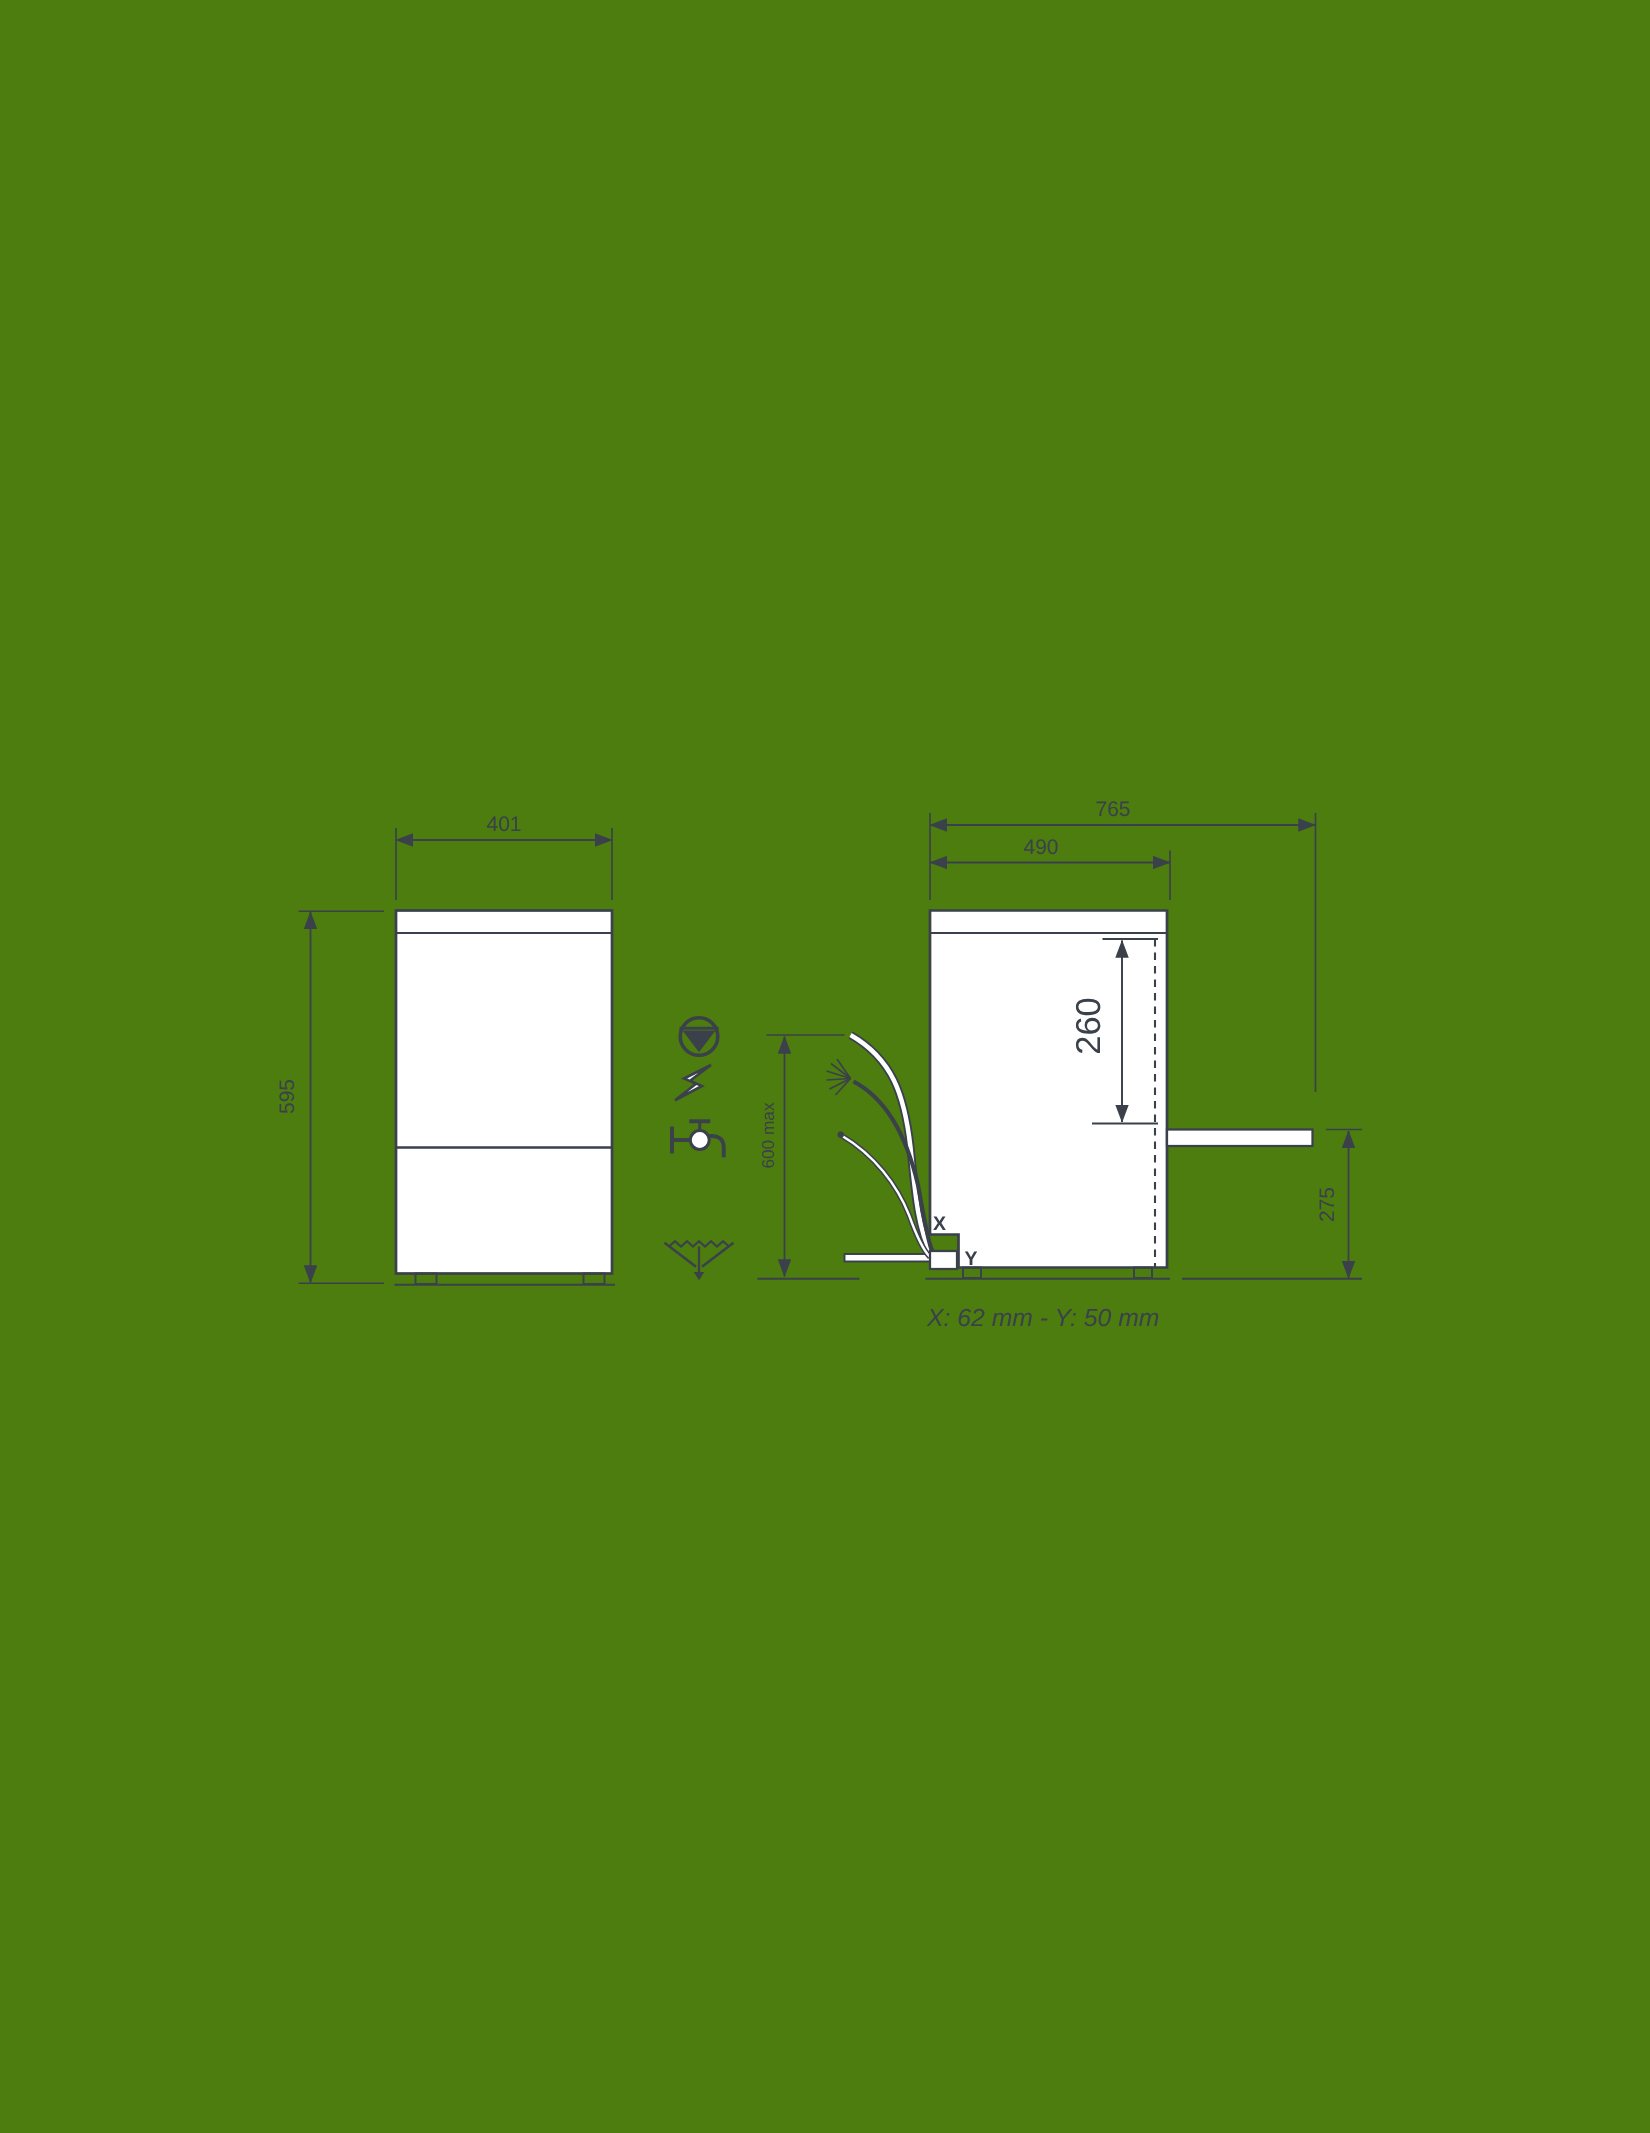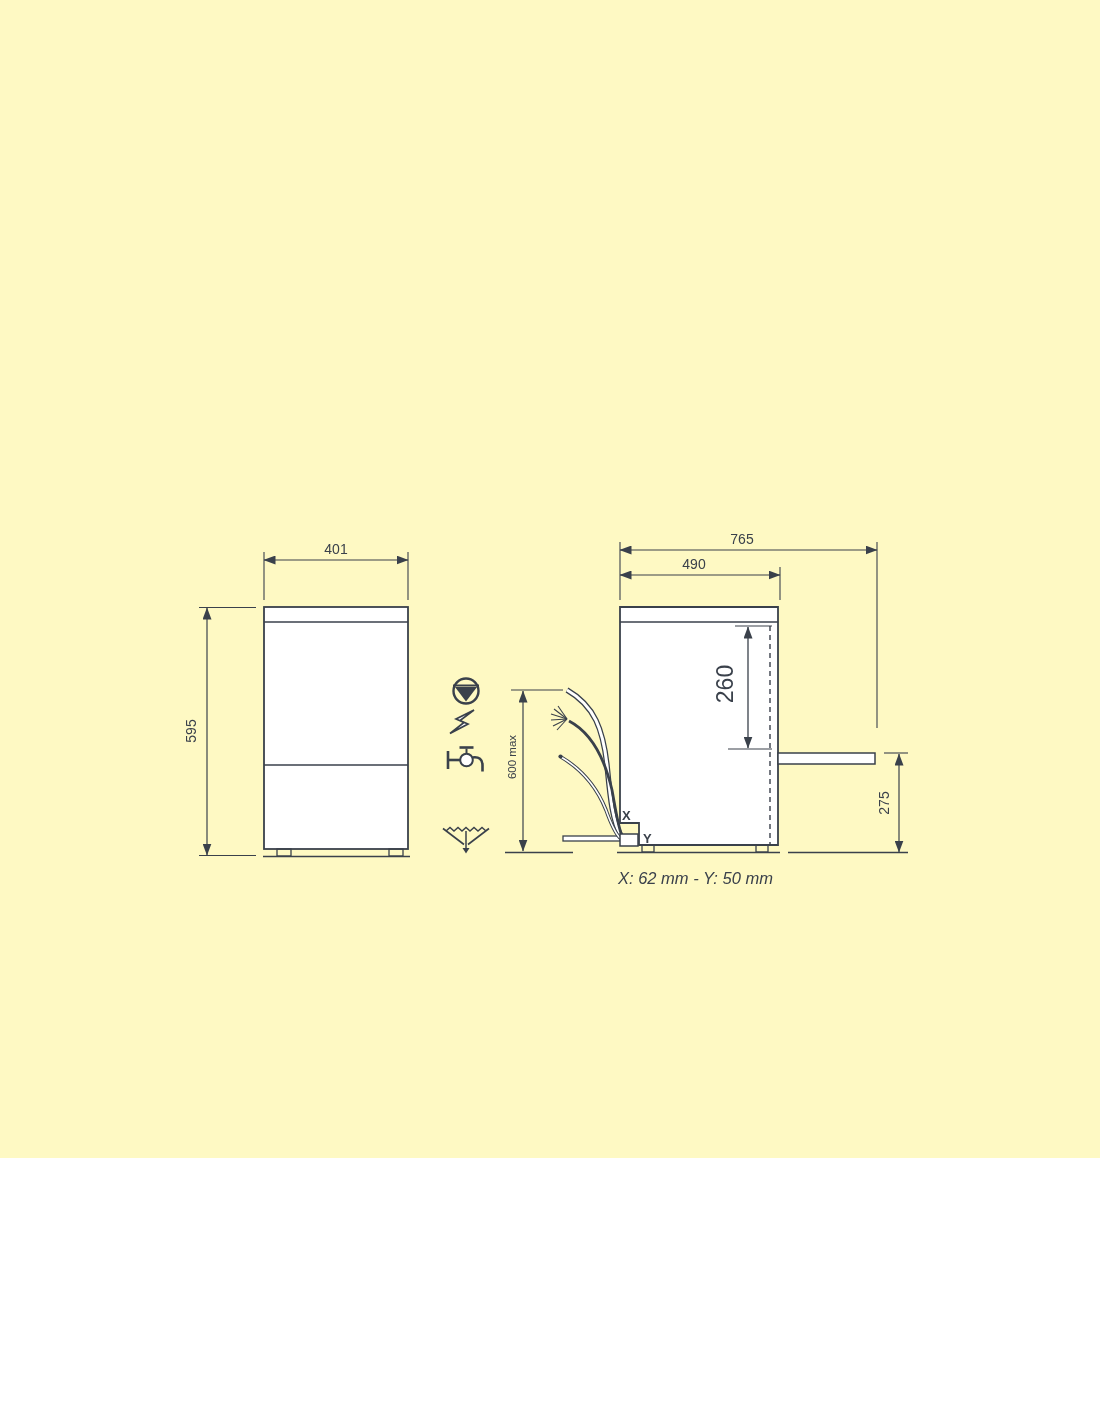--- a/index.html
+++ b/index.html
@@ -1,17 +1,17 @@
 <!DOCTYPE html>
 <html><head>
 <meta charset="utf-8">
 <style>
   html,body{margin:0;padding:0;background:#fff;}
   #canvas{
-    position:relative;width:1100px;height:1158px;background:#fef9c3;overflow:hidden;
+    position:relative;width:1100px;height:1422px;background:#4d7c0f;overflow:hidden;
     font-family:"Liberation Sans", sans-serif;
   }
   svg text{
     font-family:"Liberation Sans", sans-serif;
     fill:#3a414b;
   }
   .dim-label{font-size:14px;}
   .dim-label-big{font-size:23px;}
   .dim-label-small{font-size:11.5px;}
   .conn-label{font-size:13px;font-weight:700;}

